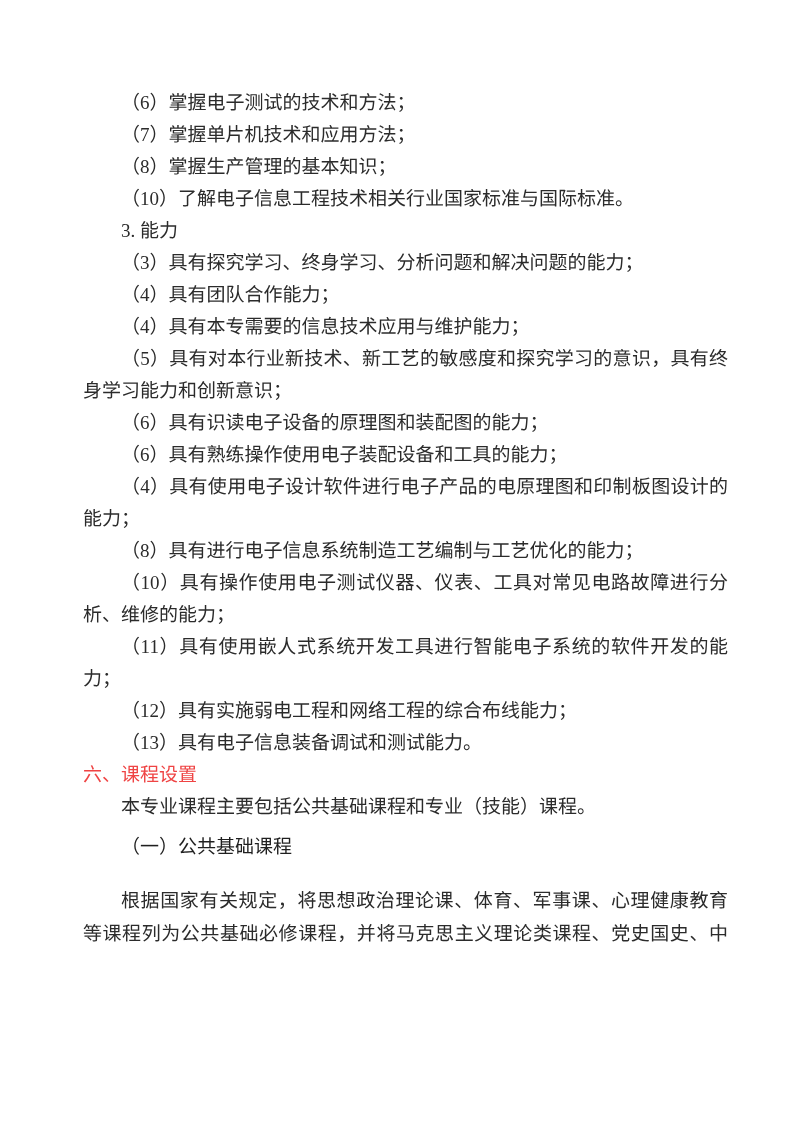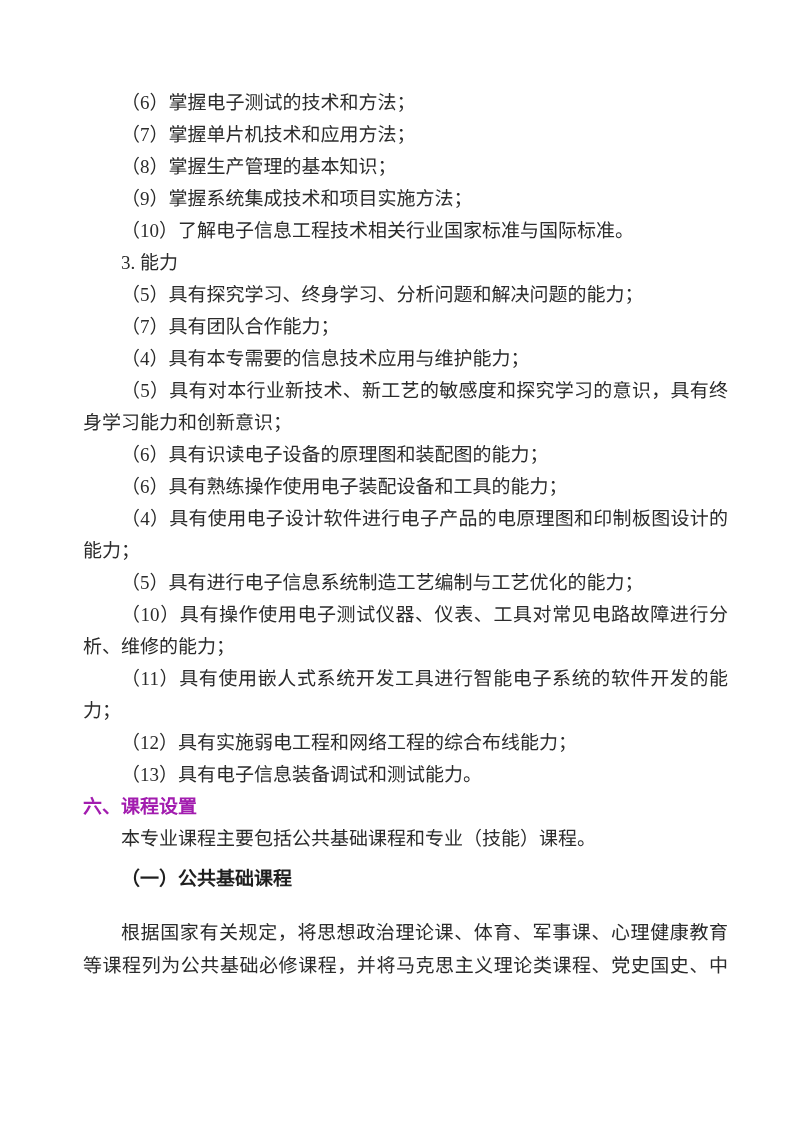--- a/index.html
+++ b/index.html
@@ -27,59 +27,58 @@
   }
   p.para {
     margin: 0;
     text-indent: 38px; 
     text-align: justify;
   }
   p.heading-1 {
     margin: 0;
     text-indent: 0;
     font-family: "Liberation Sans", "DejaVu Sans", sans-serif;
-    font-weight: 700;
-    color: #a21caf;
+    font-weight: 400;
+    color: #ef4444;
   }
   p.heading-2 {
     margin: 8px 0 2px 0;
     text-indent: 38px;
     font-family: "Liberation Sans", "DejaVu Sans", sans-serif;
-    font-weight: 700;
+    font-weight: 400;
     color: #1f1f1f;
   }
   p.final-para {
     line-height: 33px;
     
     text-align-last: justify;
     margin-top: 21px;
   }
 </style>
 </head>
 <body>
 
 <div class="page">
   <div class="content">
 
     <p class="para">（6）掌握电子测试的技术和方法；</p>
     <p class="para">（7）掌握单片机技术和应用方法；</p>
     <p class="para">（8）掌握生产管理的基本知识；</p>
-    <p class="para">（9）掌握系统集成技术和项目实施方法；</p>
     <p class="para">（10）了解电子信息工程技术相关行业国家标准与国际标准。</p>
 
     <p class="para">3. 能力</p>
 
-    <p class="para">（5）具有探究学习、终身学习、分析问题和解决问题的能力；</p>
-    <p class="para">（7）具有团队合作能力；</p>
+    <p class="para">（3）具有探究学习、终身学习、分析问题和解决问题的能力；</p>
+    <p class="para">（4）具有团队合作能力；</p>
     <p class="para">（4）具有本专需要的信息技术应用与维护能力；</p>
     <p class="para">（5）具有对本行业新技术、新工艺的敏感度和探究学习的意识，具有终身学习能力和创新意识；</p>
     <p class="para">（6）具有识读电子设备的原理图和装配图的能力；</p>
     <p class="para">（6）具有熟练操作使用电子装配设备和工具的能力；</p>
     <p class="para">（4）具有使用电子设计软件进行电子产品的电原理图和印制板图设计的能力；</p>
-    <p class="para">（5）具有进行电子信息系统制造工艺编制与工艺优化的能力；</p>
+    <p class="para">（8）具有进行电子信息系统制造工艺编制与工艺优化的能力；</p>
     <p class="para">（10）具有操作使用电子测试仪器、仪表、工具对常见电路故障进行分析、维修的能力；</p>
     <p class="para">（11）具有使用嵌人式系统开发工具进行智能电子系统的软件开发的能力；</p>
     <p class="para">（12）具有实施弱电工程和网络工程的综合布线能力；</p>
     <p class="para">（13）具有电子信息装备调试和测试能力。</p>
 
     <p class="heading-1">六、课程设置</p>
     <p class="para">本专业课程主要包括公共基础课程和专业（技能）课程。</p>
 
     <p class="heading-2">（一）公共基础课程</p>
     <p class="para final-para">根据国家有关规定，将思想政治理论课、体育、军事课、心理健康教育等课程列为公共基础必修课程，并将马克思主义理论类课程、党史国史、中</p>

